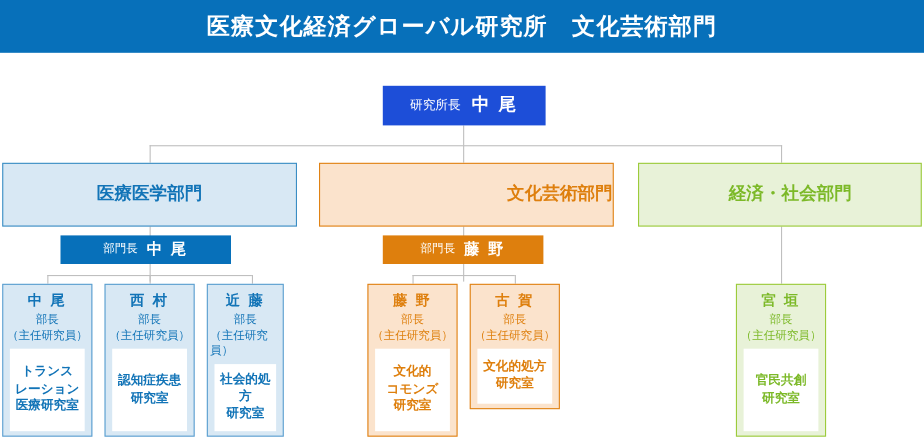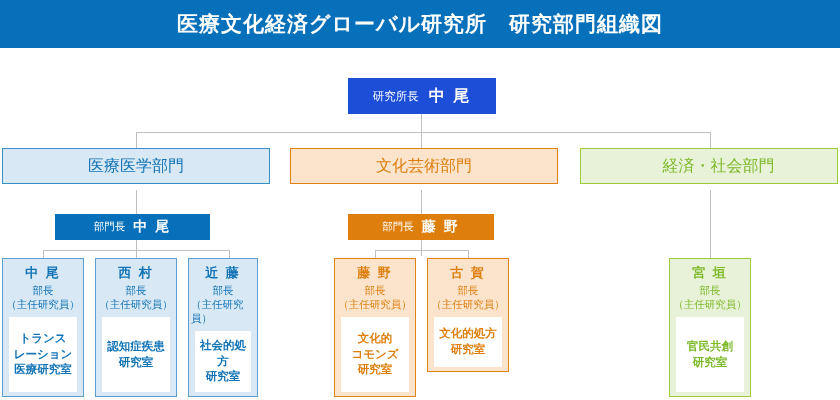--- a/index.html
+++ b/index.html
@@ -36,23 +36,23 @@
   
   .director{
     left:348px;top:78px;width:148px;height:36px;
     background:#1d4ed8;color:#fff;
     flex-direction:row;gap:10px;
   }
   .director .role{font-size:11.5px;}
   .director .name{font-size:16px;font-weight:bold;letter-spacing:2px;}
 
   
-  .dept{height:36px;font-size:16px;font-weight:normal;border-width:1px;border-style:solid;}
+  .dept{height:58px;font-size:16px;font-weight:bold;border-width:1px;border-style:solid;}
   .dept.blue  {left:2px;  top:148px;width:268px;background:#d8e8f4;border-color:#3a8dc4;color:#1274b7;}
-  .dept.orange{left:290px;top:148px;width:268px;background:#fbe3cc;border-color:#e08214;color:#de7f0d;}
+  .dept.orange{left:290px;top:148px;width:268px;background:#fbe3cc;border-color:#e08214;color:#de7f0d;align-items:flex-end;}
   .dept.green {left:580px;top:148px;width:258px;background:#e8f2d8;border-color:#9ccb3b;color:#7cb928;padding-left:19px;}
 
   
   .chief{height:26px;flex-direction:row;gap:8px;text-align:right;}
   .chief .role{font-size:10.5px;}
   .chief .name{font-size:14px;font-weight:bold;letter-spacing:2px;}
   .chief.blue  {left:55px; top:214px;width:155px;background:#0770ba;color:#fff;}
   .chief.orange{left:348px;top:214px;width:146px;background:#de7f0d;color:#fff;}
 
   
@@ -71,21 +71,21 @@
   .lab.blue  {color:#1274b7;}
   .lab.orange{color:#de7f0d;}
   .lab.green {color:#7cb928;}
 </style>
 </head>
 <body>
 
 <div id="chart">
 
   <div class="titlebar">
-    <div class="title">医療文化経済グローバル研究所　研究部門組織図</div>
+    <div class="title">医療文化経済グローバル研究所　文化芸術部門</div>
   </div>
 
   <div class="line vline" style="left:421px;top:114px;height:18px;"></div>
   <div class="line hline" style="left:136px;top:132px;width:575px;"></div>
   <div class="line vline" style="left:136px;top:132px;height:16px;"></div>
   <div class="line vline" style="left:421px;top:132px;height:16px;"></div>
   <div class="line vline" style="left:710px;top:132px;height:16px;"></div>
 
   <div class="line vline" style="left:136px;top:190px;height:66px;"></div>
   <div class="line hline" style="left:43px;top:250px;width:186px;"></div>

